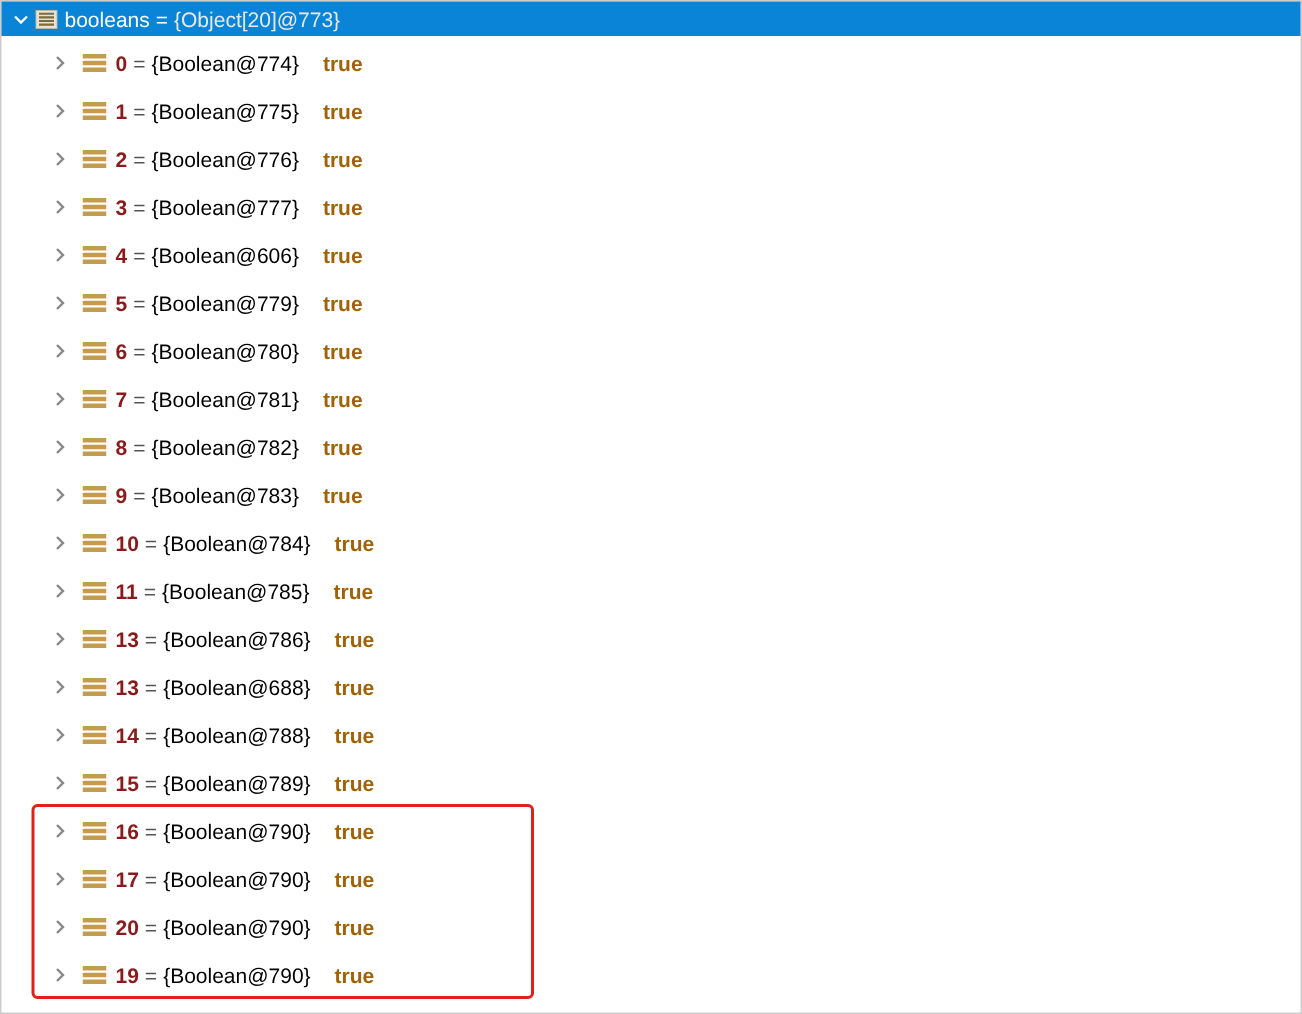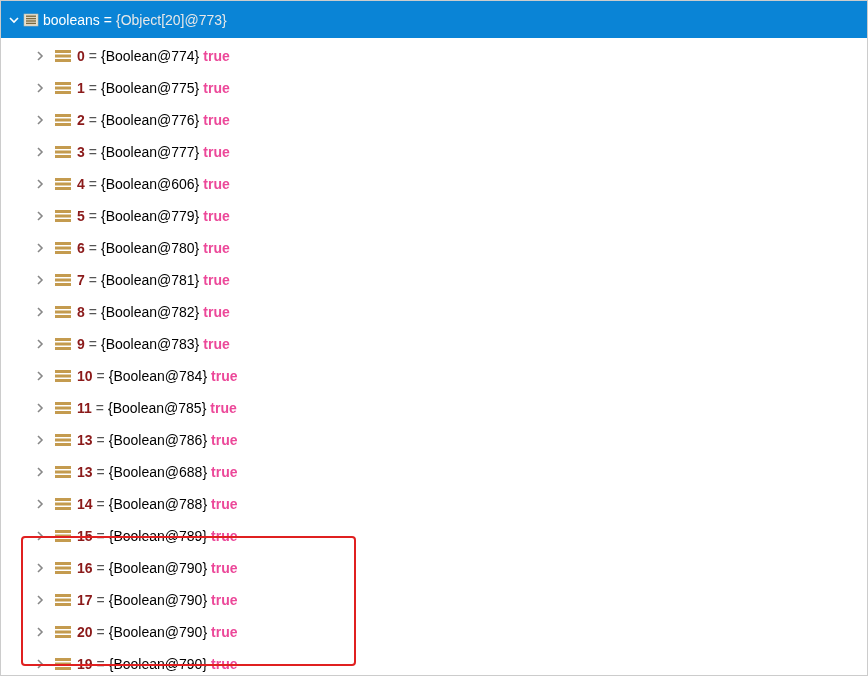--- a/index.html
+++ b/index.html
@@ -8,21 +8,21 @@
       font-size: 14px;
       width: 868px;
       height: 676px;
       border: 1px solid #ccc;
       background: #fff;
       overflow: hidden;
     }
     .header-row {
       background: #0a84d6;
       color: #fff;
-      height: 37px;
+      height: 23px;
       display: flex;
       align-items: center;
       padding-left: 6px;
     }
     .header-row .chev {
       width: 14px;
       display: inline-flex;
       align-items: center;
       justify-content: center;
     }
@@ -58,23 +58,23 @@
       font-weight: 700;
     }
     .entry .eq {
       color: #555;
       margin: 0 4px;
     }
     .entry .tref {
       color: #000000;
     }
     .entry .tv {
-      color: #ec4899;
+      color: #a16207;
       font-weight: 700;
-      margin-left: 4px;
+      margin-left: 16px;
     }
     .highlight-box {
       position: absolute;
       left: 20px;
       width: 335px;
       border: 2px solid #e02020;
       border-radius: 4px;
       pointer-events: none;
     }
     .wrap { position: relative; }

